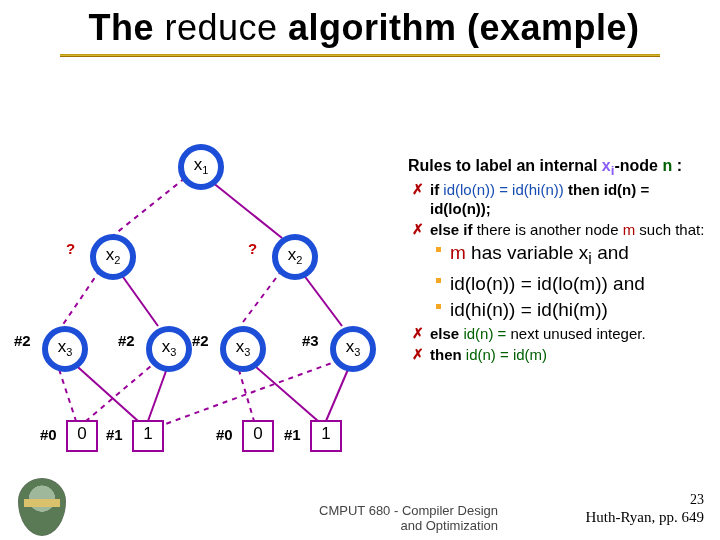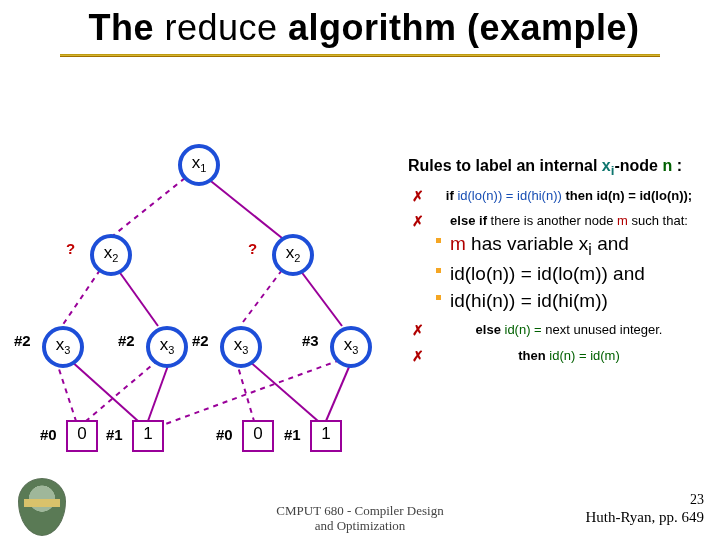--- a/index.html
+++ b/index.html
@@ -2,37 +2,37 @@
 <html><head>
 <meta charset="utf-8">
 <style>
   html, body { margin:0; padding:0; width:720px; height:540px; background:#fff; font-family:Georgia, 'Times New Roman', serif; color:#000; }
   .slide { position:relative; width:720px; height:540px; }
   .title { text-align:center; font-family:Arial,Helvetica,sans-serif; font-weight:900; font-size:36px; line-height:1.1; color:#000; margin-top:8px; letter-spacing:0.5px;padding-left:8px; }
   .title .thin { font-weight:400; }
   .rule { width:600px; height:2px; background:linear-gradient(#b38f00,#e0c040); margin:6px auto 0 auto; box-shadow:0 1px 0 #a07000; }
   .diagram { position:absolute; left:0; top:130px; width:405px; height:360px; }
   svg.diagram-svg { position:absolute; left:0; top:0; width:405px; height:360px; }
-  .node { position:absolute; width:34px; height:34px; border:4px solid #1d4ed8; border-radius:50%; background:#fff; text-align:center; font-family:Arial,Helvetica,sans-serif; font-size:17px; line-height:30px; }
+  .node { position:absolute; width:34px; height:34px; border:6px solid #1d4ed8; border-radius:50%; background:#fff; text-align:center; font-family:Arial,Helvetica,sans-serif; font-size:17px; line-height:30px; }
   .node sub { font-size:11px; vertical-align:sub; }
   .leaf { position:absolute; width:28px; height:28px; border:2px solid #990099; background:#fff; text-align:center; font-family:Arial,Helvetica,sans-serif; font-size:17px; line-height:24px; }
   .tag { position:absolute; font-family:Arial,Helvetica,sans-serif; font-weight:700; font-size:15px; }
   .red { color:#c00000; }
   .rules { position:absolute; left:408px; top:148px; width:300px; font-family:Arial,Helvetica,sans-serif; }
   .rules-head { font-size:16px; font-weight:700; line-height:1.2; padding-left:4px; text-indent:-4px; }
-  .rules-head .xvar { color:#0f766e; }
+  .rules-head .xvar { color:#8b5cf6; }
   .rules-head .nvar { color:#006000; }
-  .bul { font-size:13px; line-height:1.25; margin-top:9px; padding-left:22px; position:relative;text-align:center; }
+  .bul { font-size:15px; line-height:1.25; margin-top:2px; padding-left:22px; position:relative; }
   .bul::before { content:"✗"; position:absolute; left:4px; top:0; color:#b00000; font-weight:700; font-size:14px; }
   .sub { font-size:19px; line-height:1.3; margin-top:2px; padding-left:42px; position:relative; color:#000; }
   .sub::before { content:""; position:absolute; left:28px; top:6px; width:5px; height:5px; background:#f5a623; }
   .blue { color:#164db3; }
   .green { color:#006000; }
   .mvar { color:#b00000; }
-  .footer { position:absolute; left:230px; bottom:14px; width:260px; text-align:center; font-family:Liberation Serif, serif; font-size:13px; color:#444; line-height:1.2; }
+  .footer { position:absolute; left:238px; bottom:14px; width:260px; text-align:right; font-family:Liberation Sans, sans-serif; font-size:13px; color:#444; line-height:1.2; }
   .pagenum { position:absolute; right:16px; bottom:40px; font-family:'Times New Roman',serif; font-size:14px; }
   .cite { position:absolute; right:16px; bottom:22px; font-family:'Times New Roman',serif; font-size:15px; }
   .crest { position:absolute; left:18px; bottom:14px; width:46px; height:56px; }
   .crest-inner { width:100%; height:100%; border-radius:50% 50% 50% 50% / 40% 40% 60% 60%; background:radial-gradient(circle at 50% 35%, #9fb79a 0 30%, #5a7a55 31% 100%); border:1px solid #597055; position:relative; }
   .crest-inner::after { content:""; position:absolute; left:10%; right:10%; top:35%; height:8px; background:#d9c26b; }
 </style>
 </head>
 <body>
 
 <div class="slide">

